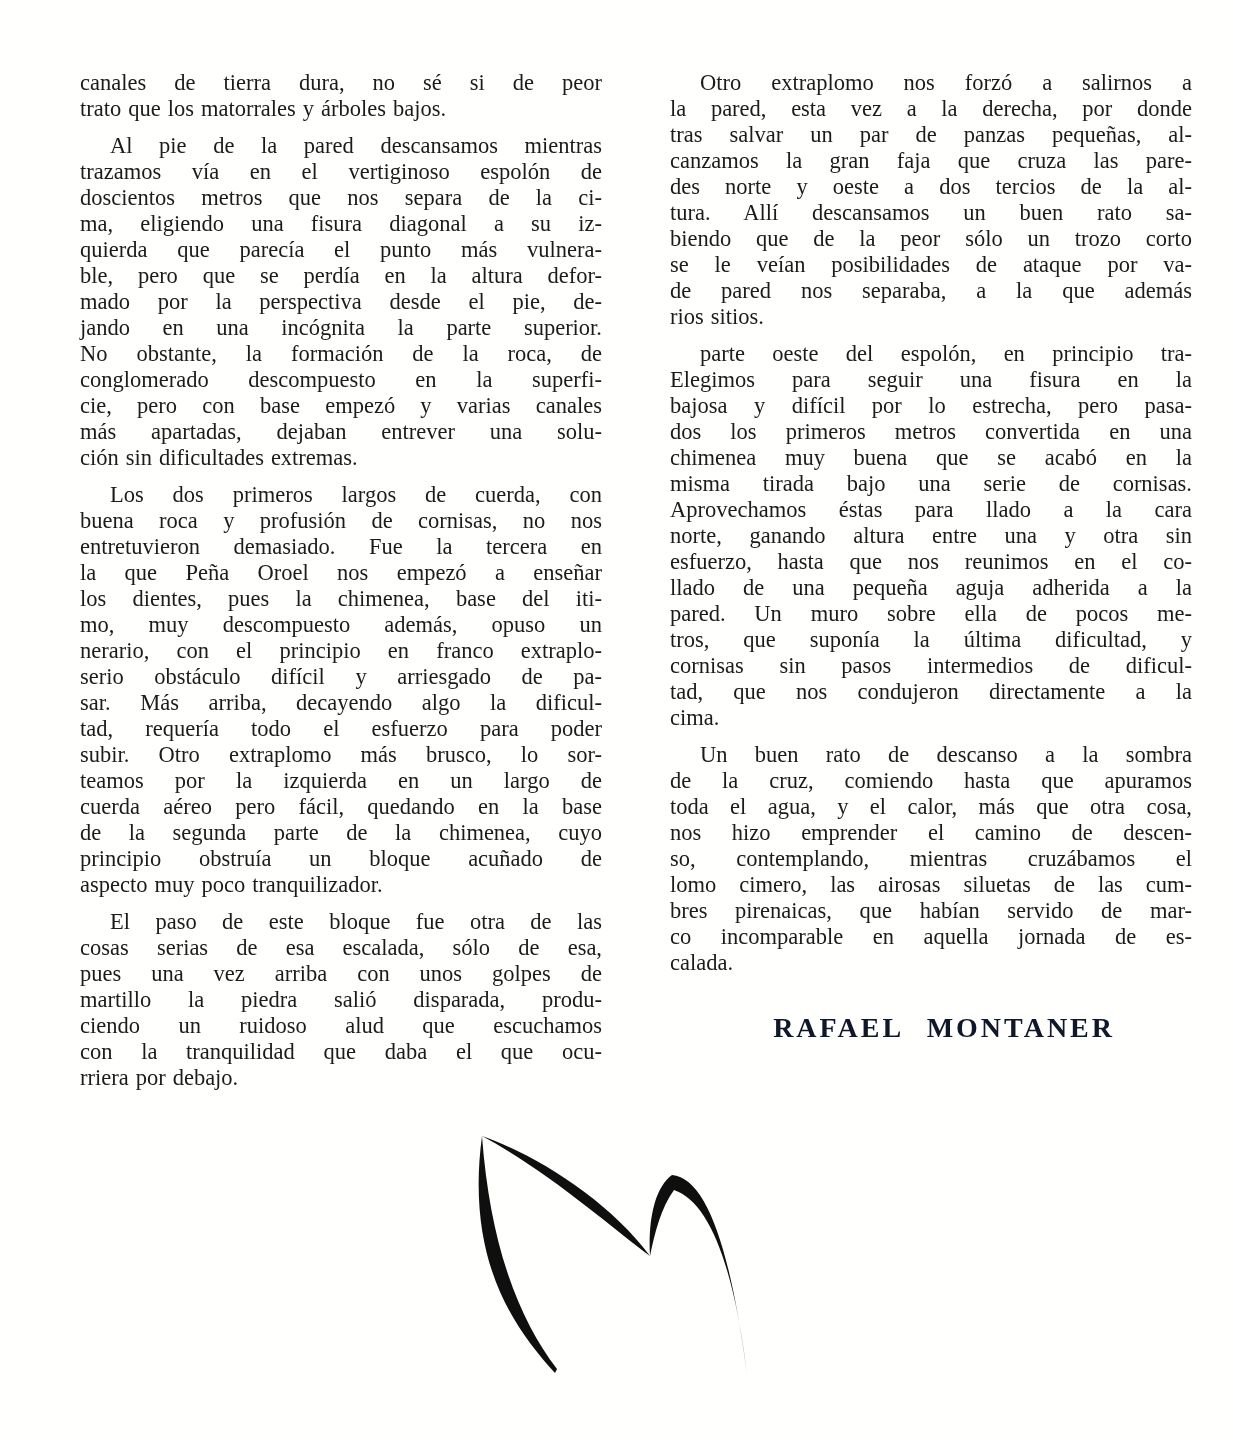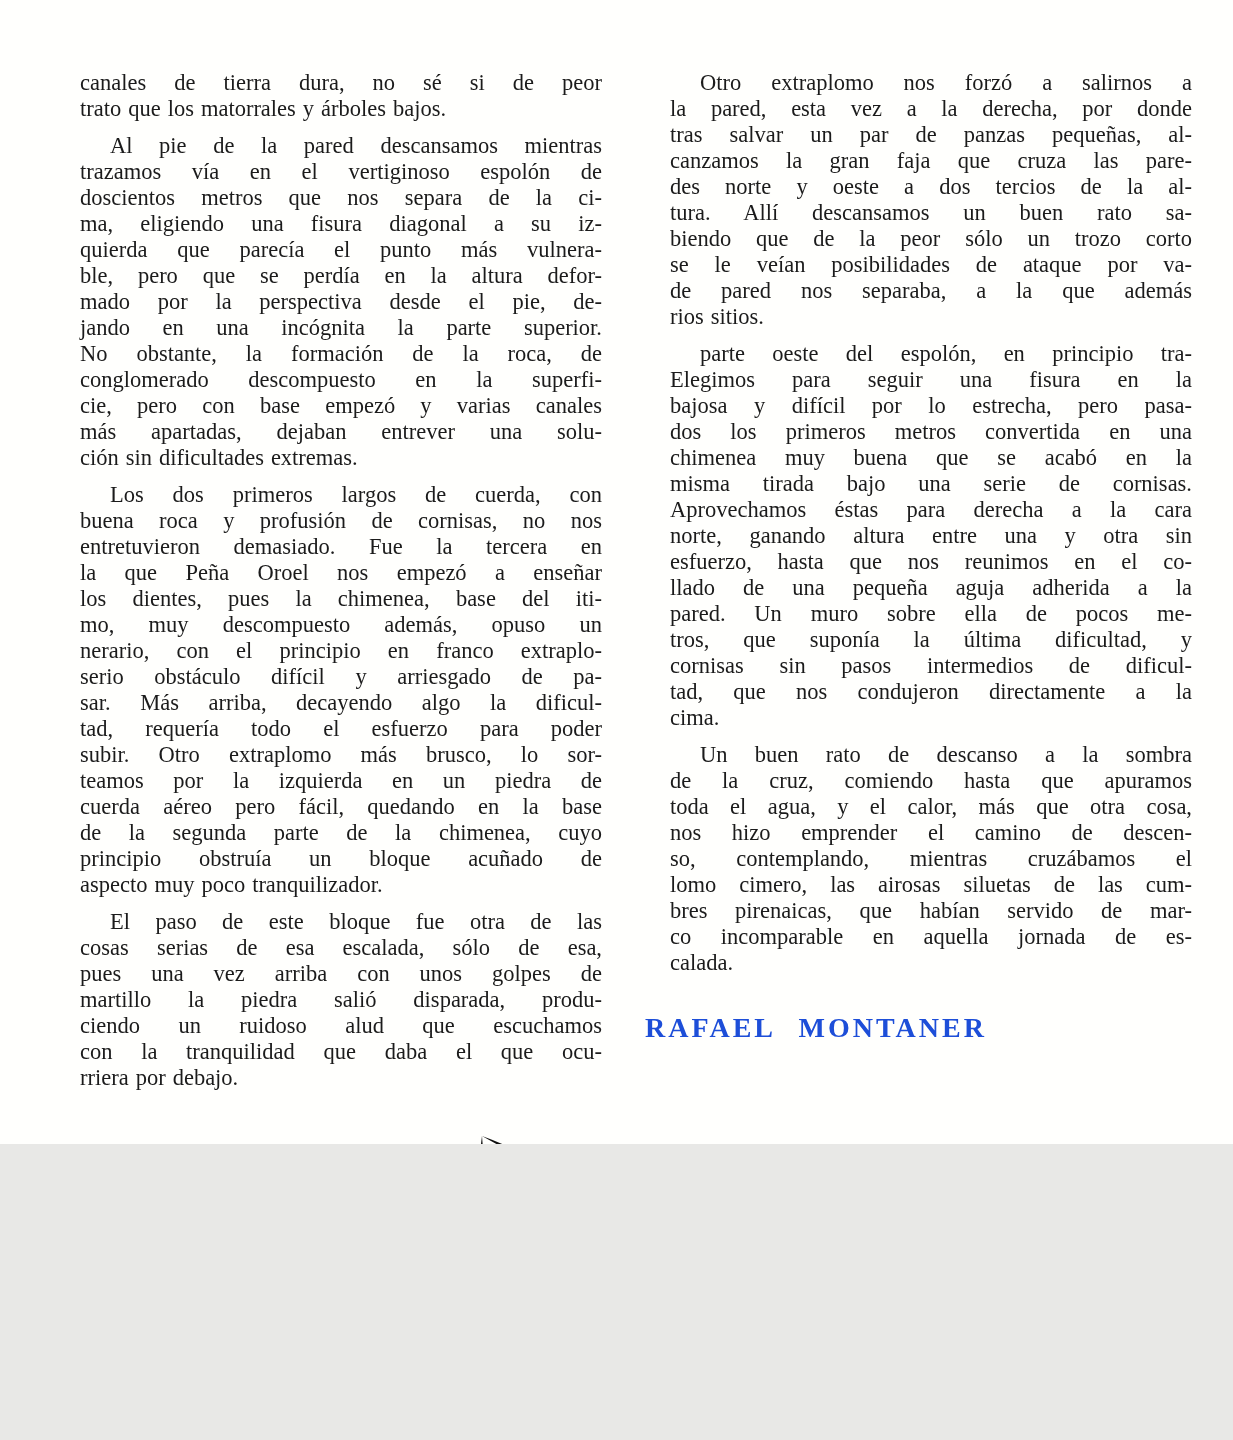--- a/index.html
+++ b/index.html
@@ -1,19 +1,19 @@
 <!DOCTYPE html>
 <html><head>
 <meta charset="utf-8">
 <style>
   html, body { margin: 0; padding: 0; background: #e8e8e6; }
   .page {
     position: relative;
     width: 1233px;
-    height: 1144px;
+    height: 1440px;
     margin: 0 auto;
     background: #fffffd;
     color: #1b1b1b;
     font-family: "Liberation Serif", "DejaVu Serif", serif;
     overflow: hidden;
   }
   .col {
     position: absolute;
     top: 70px;
     width: 522px;
@@ -31,28 +31,28 @@
     word-spacing: 0.06em;
     white-space: normal;
   }
   .line.last { text-align-last: left; }
   .para.indent .line:first-child { text-indent: 30px; }
   .signature {
     position: absolute;
     left: 645px;
     top: 1012px;
     width: 522px;
-    text-align: left;
+    text-align: right;
     padding-right: 52px;
     box-sizing: border-box;
     font-size: 28px;
     font-weight: 700;
     letter-spacing: 3px;
     word-spacing: 14px;
-    color: #1d4ed8;
+    color: #0f172a;
   }
   .swash {
     position: absolute;
     left: 458px;
     top: 1128px;
   }
 </style>
 </head>
 <body>
 
@@ -84,21 +84,21 @@
           <div class="line">buena roca y profusión de cornisas, no nos</div>
           <div class="line">entretuvieron demasiado. Fue la tercera en</div>
           <div class="line">la que Peña Oroel nos empezó a enseñar</div>
           <div class="line">los dientes, pues la chimenea, base del iti-</div>
           <div class="line">mo, muy descompuesto además, opuso un</div>
           <div class="line">nerario, con el principio en franco extraplo-</div>
           <div class="line">serio obstáculo difícil y arriesgado de pa-</div>
           <div class="line">sar. Más arriba, decayendo algo la dificul-</div>
           <div class="line">tad, requería todo el esfuerzo para poder</div>
           <div class="line">subir. Otro extraplomo más brusco, lo sor-</div>
-          <div class="line">teamos por la izquierda en un piedra de</div>
+          <div class="line">teamos por la izquierda en un largo de</div>
           <div class="line">cuerda aéreo pero fácil, quedando en la base</div>
           <div class="line">de la segunda parte de la chimenea, cuyo</div>
           <div class="line">principio obstruía un bloque acuñado de</div>
           <div class="line last">aspecto muy poco tranquilizador.</div>
         </div>
         <div class="para indent">
           <div class="line">El paso de este bloque fue otra de las</div>
           <div class="line">cosas serias de esa escalada, sólo de esa,</div>
           <div class="line">pues una vez arriba con unos golpes de</div>
           <div class="line">martillo la piedra salió disparada, produ-</div>
@@ -120,21 +120,21 @@
           <div class="line">de pared nos separaba, a la que además</div>
           <div class="line last">rios sitios.</div>
         </div>
         <div class="para indent">
           <div class="line">parte oeste del espolón, en principio tra-</div>
           <div class="line">Elegimos para seguir una fisura en la</div>
           <div class="line">bajosa y difícil por lo estrecha, pero pasa-</div>
           <div class="line">dos los primeros metros convertida en una</div>
           <div class="line">chimenea muy buena que se acabó en la</div>
           <div class="line">misma tirada bajo una serie de cornisas.</div>
-          <div class="line">Aprovechamos éstas para derecha a la cara</div>
+          <div class="line">Aprovechamos éstas para llado a la cara</div>
           <div class="line">norte, ganando altura entre una y otra sin</div>
           <div class="line">esfuerzo, hasta que nos reunimos en el co-</div>
           <div class="line">llado de una pequeña aguja adherida a la</div>
           <div class="line">pared. Un muro sobre ella de pocos me-</div>
           <div class="line">tros, que suponía la última dificultad, y</div>
           <div class="line">cornisas sin pasos intermedios de dificul-</div>
           <div class="line">tad, que nos condujeron directamente a la</div>
           <div class="line last">cima.</div>
         </div>
         <div class="para indent">

